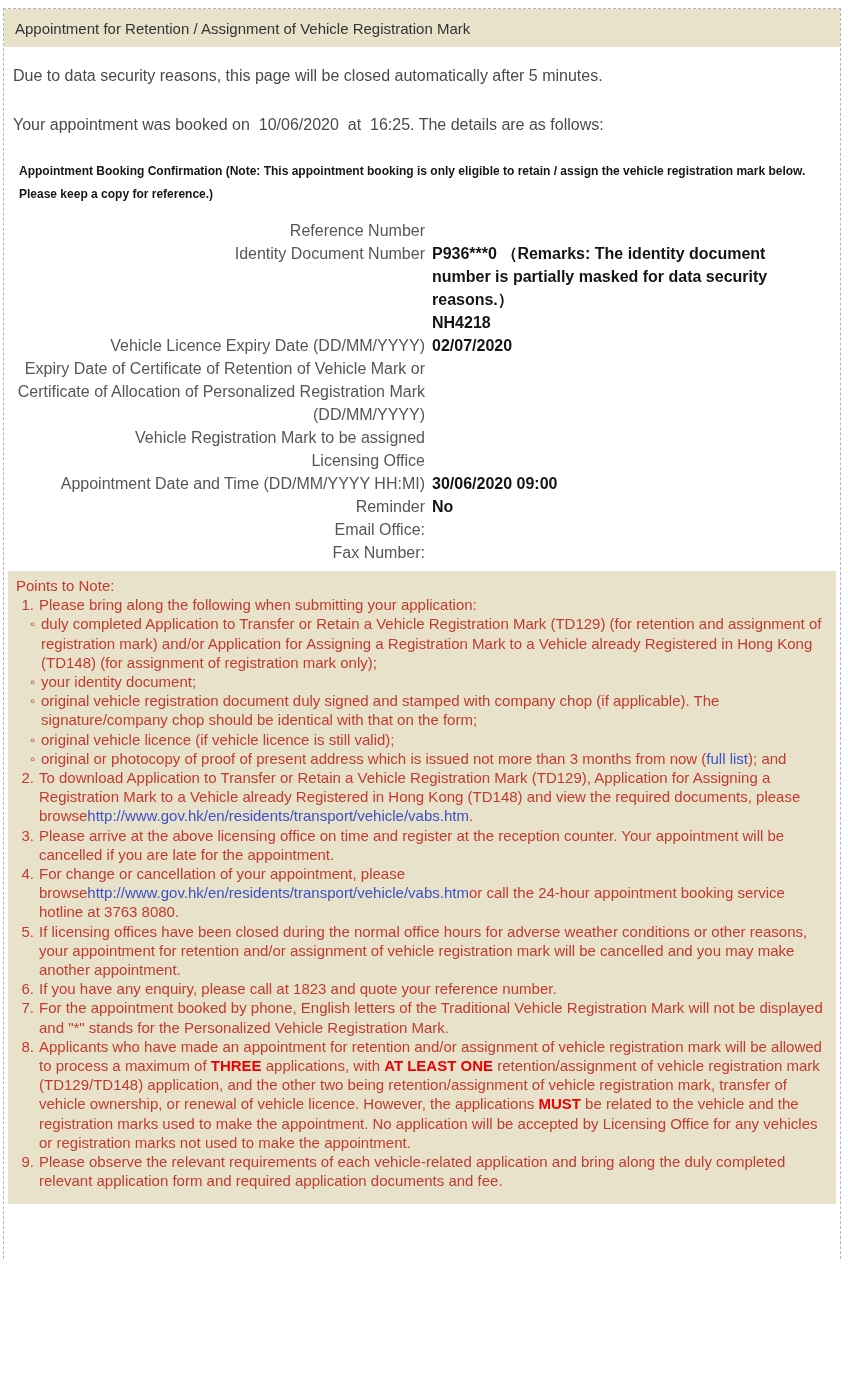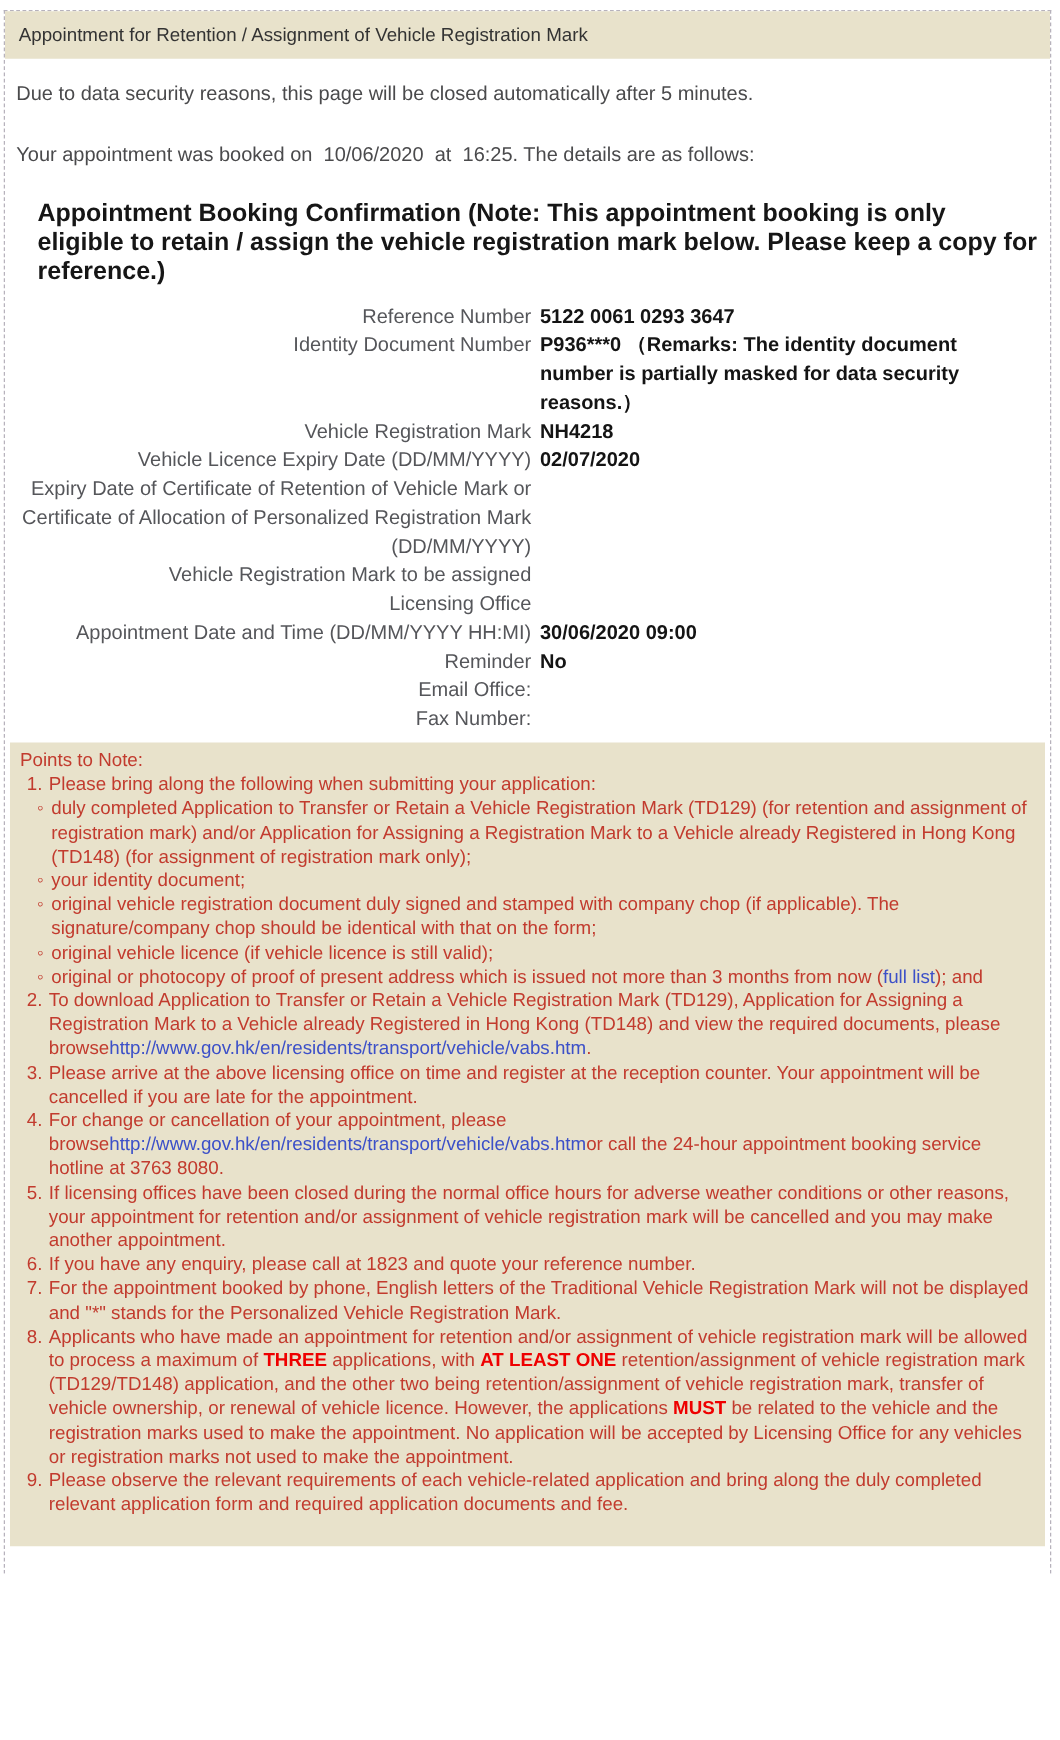--- a/index.html
+++ b/index.html
@@ -12,39 +12,39 @@
     border:1px dashed #b7b2bc;background:#fff;box-sizing:border-box;
   }
   .titlebar{
     background:#e8e2cb;height:38px;display:flex;align-items:center;
     padding:0 11px;font-size:15px;color:#333;
   }
   .intro{margin:17px 9px 0 9px;font-size:16px;line-height:23px;color:#4a4a4c;}
   .intro.second{margin-top:26px;}
   .intro .sp{white-space:pre;}
   .heading{
-    margin:24px 9px 0 26px;font-size:20px;line-height:23px;font-weight:bold;
+    margin:24px 9px 0 15px;font-size:12px;line-height:23px;font-weight:bold;
     color:#161616;max-width:806px;
   }
   
   .details{
     margin:13px 0 0 9px;display:grid;grid-template-columns:412px 382px;
     column-gap:7px;font-size:16px;line-height:23px;
   }
   .details .lbl{
     grid-column:1;text-align:right;color:#55565a;align-self:start;
   }
   .details .val{
     grid-column:2;font-weight:bold;color:#141414;align-self:center;
     white-space:pre-line;min-height:23px;
   }
   
   .points{
     margin:7px 4px 0 4px;background:#e8e2cb;color:#c23b2e;
-    padding:5px 8px 23px 6px;font-size:15px;line-height:19.2px;
+    padding:5px 8px 13px 6px;font-size:15px;line-height:19.2px;
   }
   .points .pts-title{margin:0 0 0 2px;}
   .pt{display:flex;}
   .pt .mk{flex:0 0 20px;text-align:right;margin-right:5px;}
   .pt.sub .mk{flex:0 0 12px;margin-left:9px;margin-right:6px;}
   .pt .tx{flex:1 1 auto;}
   .lnk{color:#3c50c8;text-decoration:none;cursor:pointer;}
   .hl{color:#ee0000;font-weight:bold;text-align:right;}
   
   .bar{
@@ -91,24 +91,22 @@
     </div>
 
     <p class="intro"><span>Due to data security reasons, this page will be closed automatically after 5 minutes.</span></p>
 
     <p class="intro second"><span>Your appointment was booked on</span><span class="sp">  </span><span>10/06/2020</span><span class="sp">  </span><span>at</span><span class="sp">  </span><span>16:25</span><span>. The details are as follows:</span></p>
 
     <p class="heading">Appointment Booking Confirmation (Note: This appointment booking is only eligible to retain / assign the vehicle registration mark below. Please keep a copy for reference.)</p>
 
     <div class="details" id="details-rows">
         <div class="lbl">Reference Number</div>
-        <div class="val">5122 0061 0293 3647</div>
         <div class="lbl">Identity Document Number</div>
         <div class="val">P936***0 （Remarks: The identity document number is partially masked for data security reasons.）</div>
-        <div class="lbl">Vehicle Registration Mark</div>
         <div class="val">NH4218</div>
         <div class="lbl">Vehicle Licence Expiry Date (DD/MM/YYYY)</div>
         <div class="val">02/07/2020</div>
         <div class="lbl">Expiry Date of Certificate of Retention of Vehicle Mark or Certificate of Allocation of Personalized Registration Mark (DD/MM/YYYY)</div>
         <div class="val"></div>
         <div class="lbl">Vehicle Registration Mark to be assigned</div>
         <div class="val"></div>
         <div class="lbl">Licensing Office</div>
         <div class="lbl">Appointment Date and Time (DD/MM/YYYY HH:MI)</div>
         <div class="val">30/06/2020 09:00</div>

